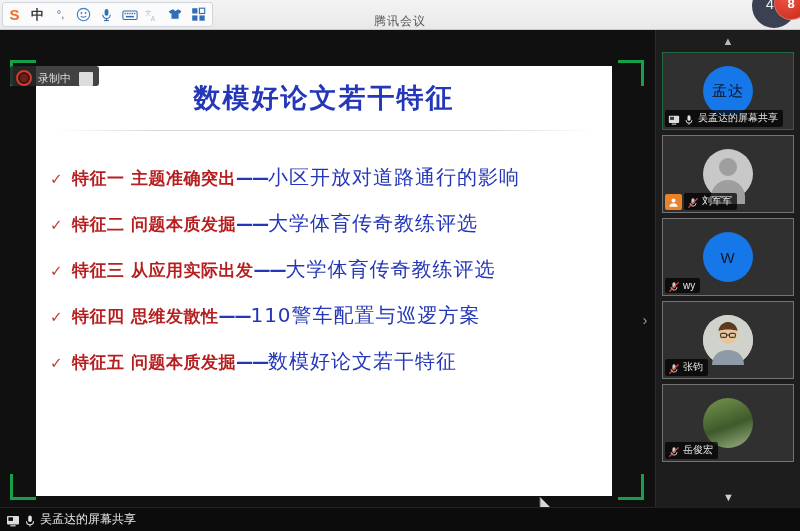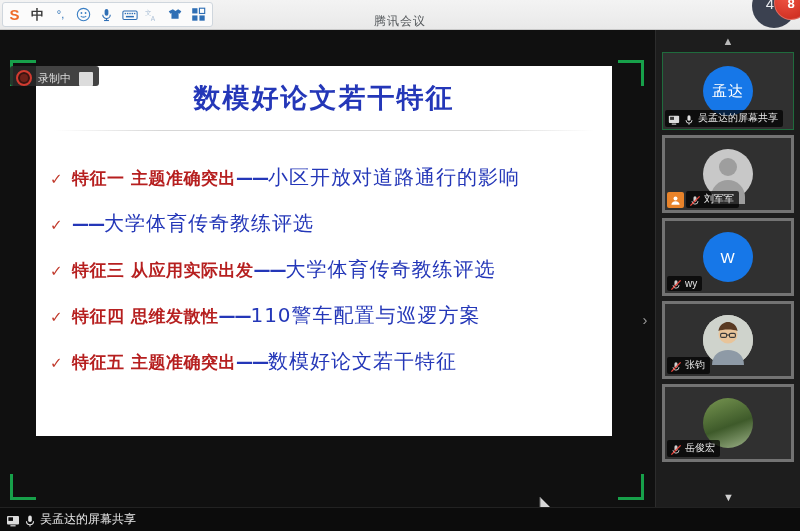--- a/index.html
+++ b/index.html
@@ -76,21 +76,21 @@
   }
   .corner { position: absolute; width: 26px; height: 26px; }
   .c-tl { left: 0; top: 0; border-left: 3px solid #17a04a; border-top: 3px solid #17a04a; }
   .c-tr { right: 0; top: 0; border-right: 3px solid #17a04a; border-top: 3px solid #17a04a; }
   .c-bl { left: 0; bottom: 0; border-left: 3px solid #17a04a; border-bottom: 3px solid #17a04a; }
   .c-br { right: 0; bottom: 0; border-right: 3px solid #17a04a; border-bottom: 3px solid #17a04a; }
 
   
   .slide {
     position: absolute; left: 36px; top: 36px;
-    width: 576px; height: 370px;
+    width: 576px; height: 430px;
     background: #ffffff;
   }
   .slide-title {
     position: absolute; left: 0; top: 14px; width: 100%;
     text-align: center;
     color: #2437b8; font-size: 27px; font-weight: bold;
     letter-spacing: 2px;
     font-family: "DejaVu Sans", "Liberation Sans", sans-serif;
   }
   .slide-rule {
@@ -147,29 +147,29 @@
   }
   .rail-arrow {
     height: 22px; display: flex; align-items: center; justify-content: center;
     color: #b9b9b9; font-size: 11px;
   }
   .tile {
     position: relative;
     margin: 0 6px 5px 6px;
     height: 78px;
     background: #303030;
-    border: 3px solid #737373;
+    border: 1px solid #737373;
     display: flex; align-items: center; justify-content: center;
     overflow: hidden;
   }
   .tile.active { border: 1px solid #1f6b3d; }
   .av {
     width: 50px; height: 50px; border-radius: 50%;
     display: flex; align-items: center; justify-content: center;
-    color: #ffffff; font-size: 15px; letter-spacing: 1px;
+    color: #0f172a; font-size: 15px; letter-spacing: 1px;
   }
   .av.blue { background: #1677e8; }
   .av.photo-green { background: linear-gradient(160deg, #6d8b4a 10%, #3e5a2a 55%, #9fb48a 100%); }
   .av.photo-person { background: linear-gradient(180deg, #d9d9d4 0%, #bfc3bb 100%); position: relative; }
   .av-silhouette { width: 50px; height: 50px; border-radius: 50%; background: #c8c8c8; position: relative; }
   .av-silhouette::before {
     content: ""; position: absolute; left: 16px; top: 9px;
     width: 18px; height: 18px; border-radius: 50%; background: #9e9e9e;
   }
   .av-silhouette::after {
@@ -288,38 +288,39 @@
 
       <div class="bullets">
         <div class="bullet">
           <span class="tick">✓</span>
           <span class="red">特征一  主题准确突出</span>
           <span class="dash">——</span>
           <span class="blue">小区开放对道路通行的影响</span>
         </div>
         <div class="bullet">
           <span class="tick">✓</span>
+          <span class="red">特征二  问题本质发掘</span>
           <span class="dash">——</span>
           <span class="blue">大学体育传奇教练评选</span>
         </div>
         <div class="bullet">
           <span class="tick">✓</span>
           <span class="red">特征三 从应用实际出发</span>
           <span class="dash">——</span>
           <span class="blue">大学体育传奇教练评选</span>
         </div>
         <div class="bullet">
           <span class="tick">✓</span>
           <span class="red">特征四  思维发散性</span>
           <span class="dash">——</span>
           <span class="blue">110警车配置与巡逻方案</span>
         </div>
         <div class="bullet">
           <span class="tick">✓</span>
-          <span class="red">特征五  主题准确突出</span>
+          <span class="red">特征五  问题本质发掘</span>
           <span class="dash">——</span>
           <span class="blue">数模好论文若干特征</span>
         </div>
       </div>
 
       <div class="cursor">
         <svg width="14" height="20" viewBox="0 0 14 20">
             <path d="M1 1 1 16 4.6 12.6 7 18.4 9.3 17.4 7 11.8 11.6 11.6z" fill="#d8d8d8" stroke="#6b6b6b" stroke-width="1"></path>
           </svg>
       </div>

